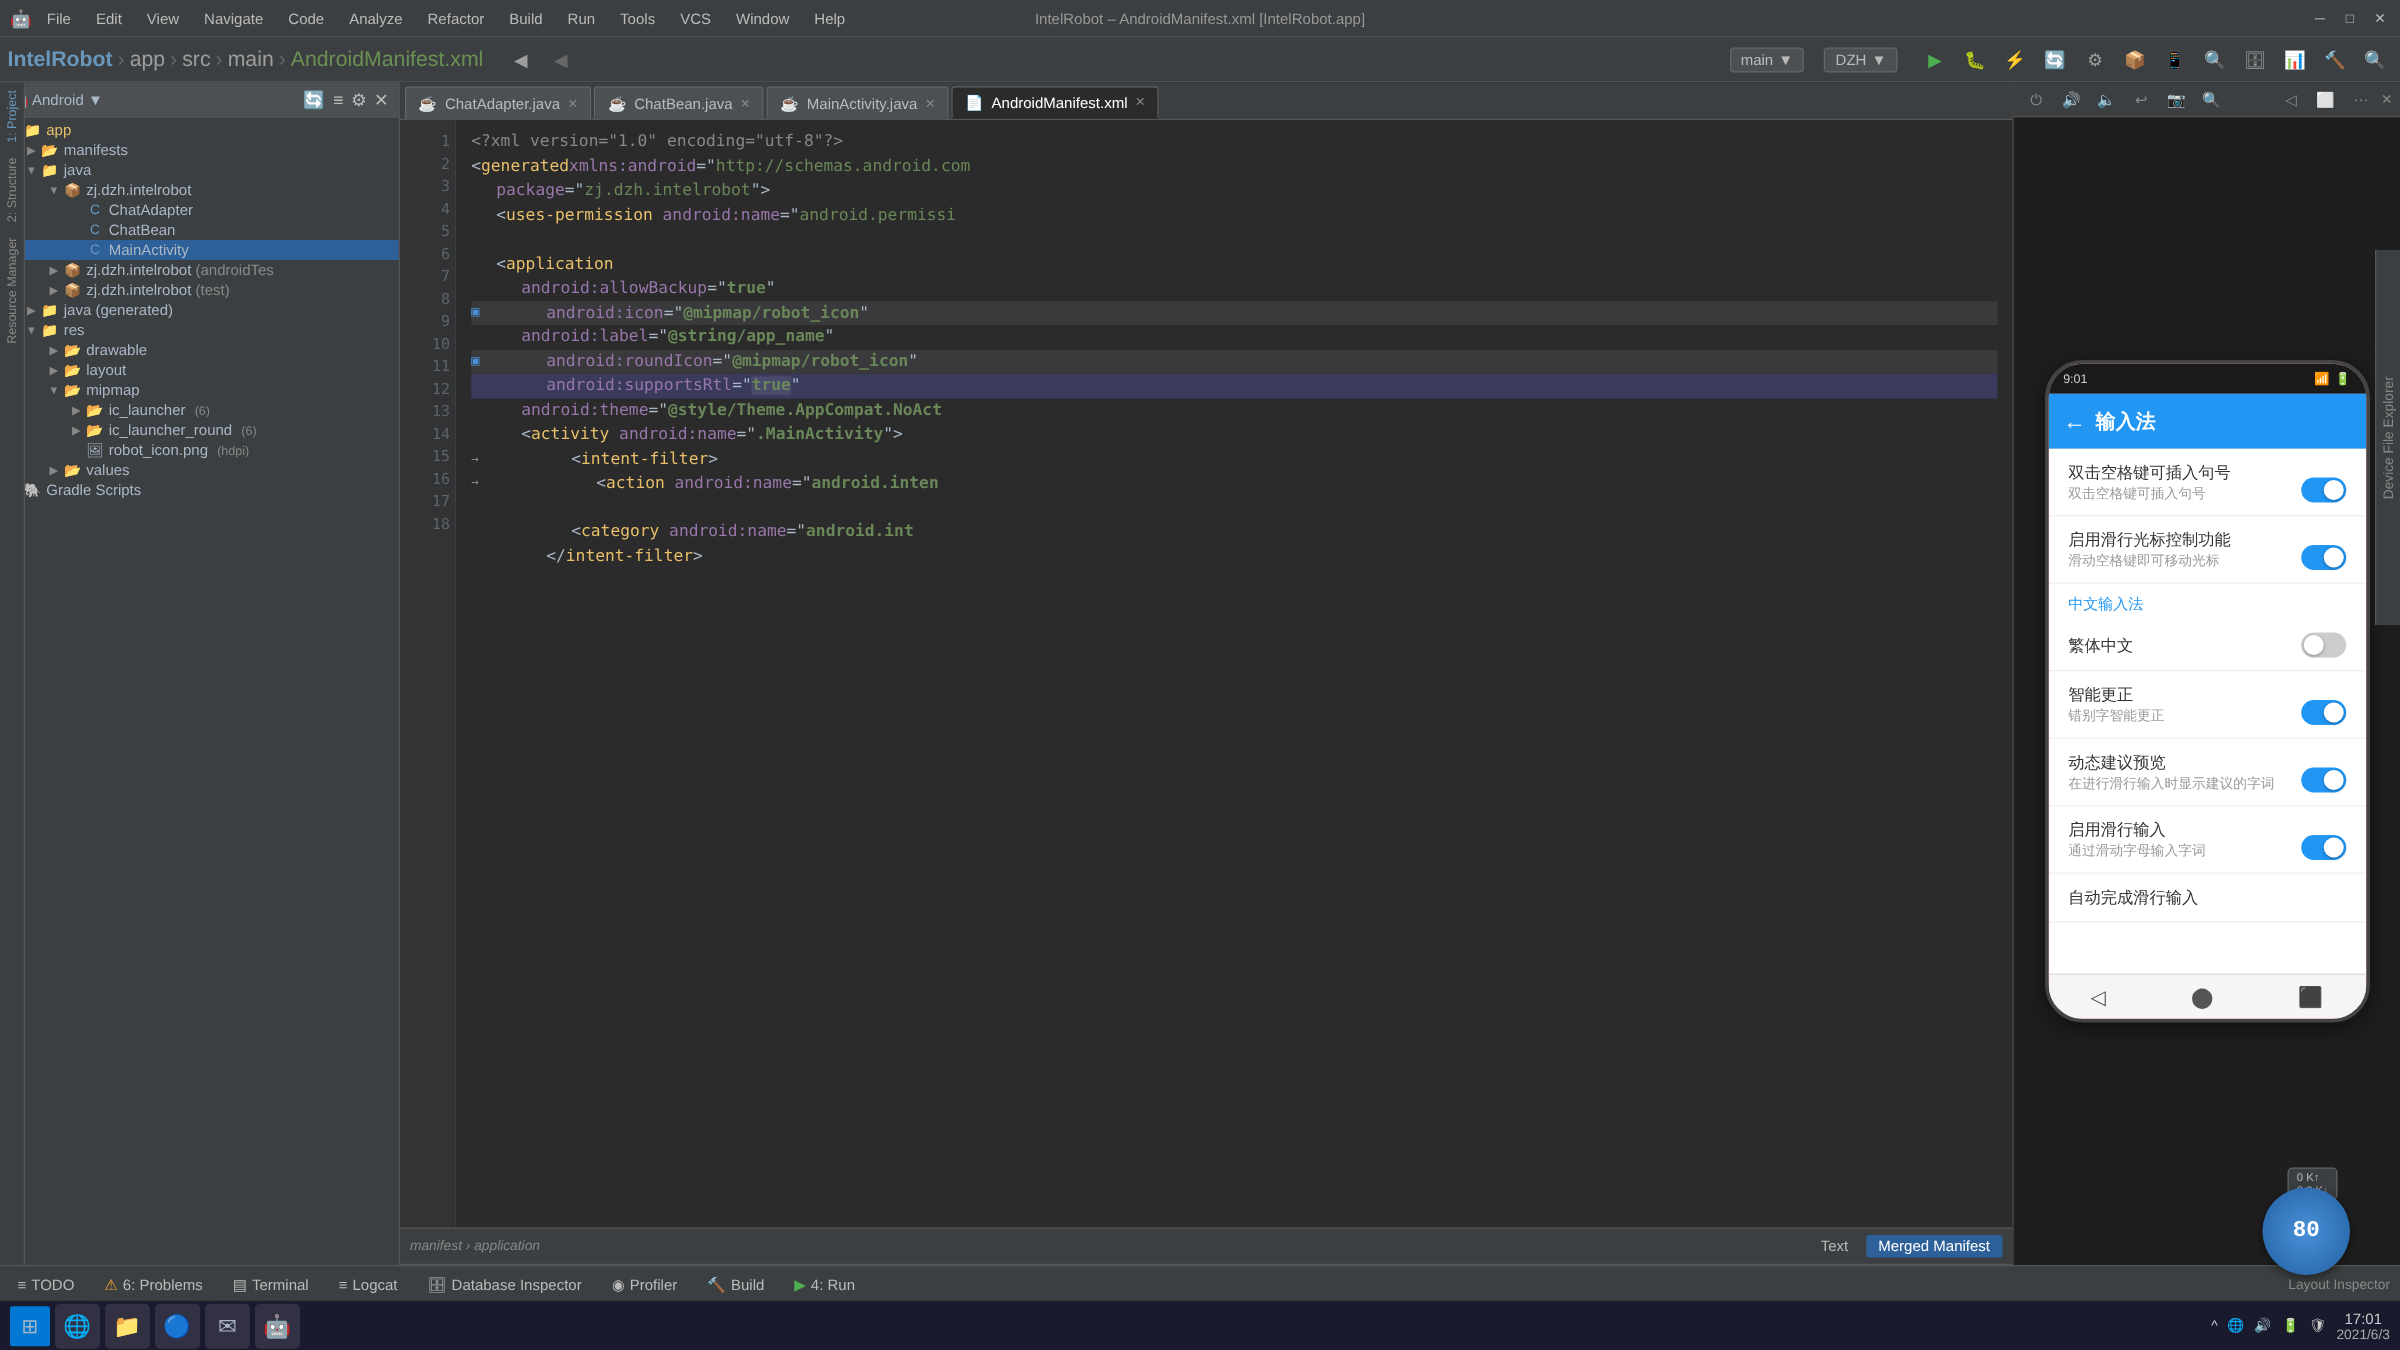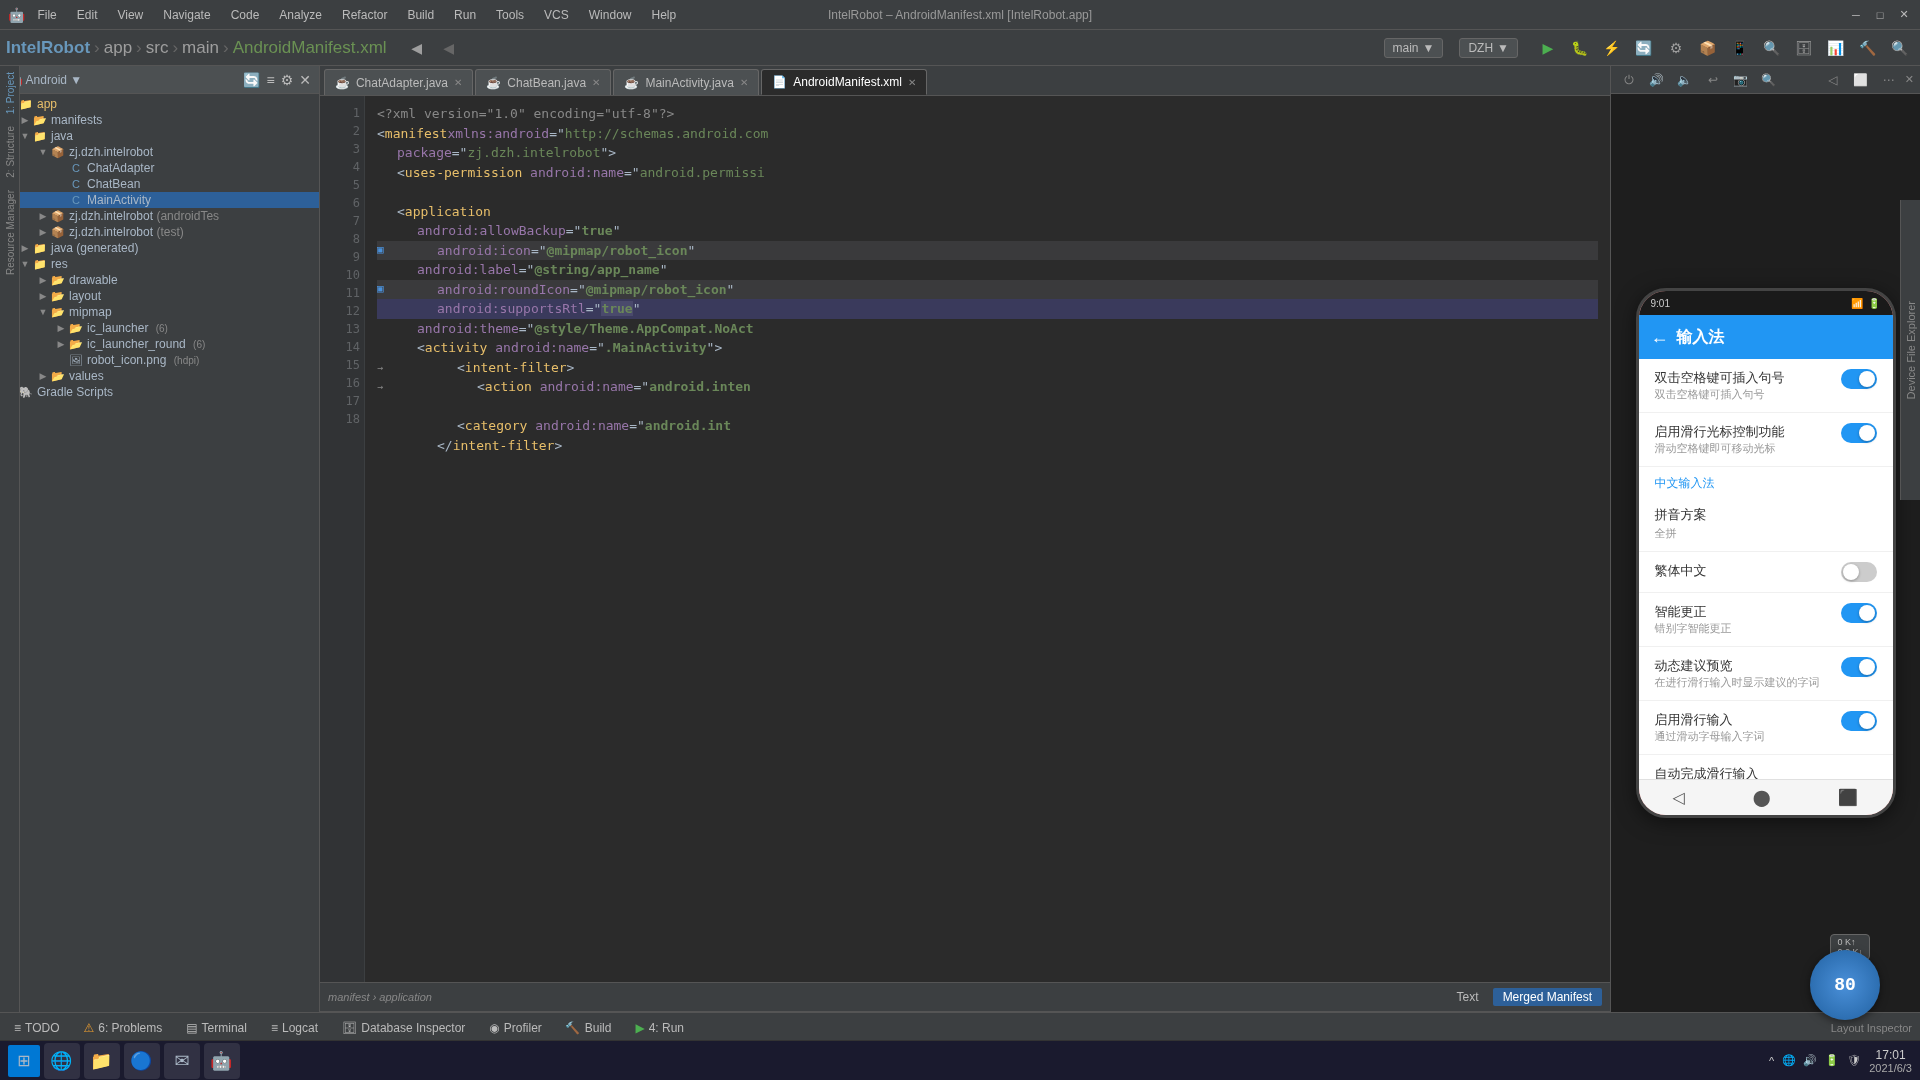--- a/index.html
+++ b/index.html
@@ -341,21 +341,21 @@
     }
     .phone-setting-item {
       padding: 10px 16px;
       border-bottom: 1px solid #f0f0f0;
       display: flex;
       flex-direction: column;
       gap: 2px;
     }
     .phone-setting-row {
       display: flex;
-      align-items: flex-start;
+      align-items: flex-end;
       justify-content: space-between;
     }
     .phone-setting-title { font-size: 13px; color: #333; font-weight: 500; }
     .phone-setting-sub { font-size: 11px; color: #999; }
     .phone-section-header {
       padding: 8px 16px 4px;
       font-size: 12px;
       color: #2196F3;
       font-weight: 500;
     }
@@ -736,21 +736,21 @@
           <div>12</div>
           <div>13</div>
           <div>14</div>
           <div>15</div>
         <div>16</div>
           <div>17</div>
           <div>18</div>
       </div>
       <div class="code-content">
         <div class="code-line"><span style="color:#888;">&lt;?xml version="1.0" encoding="utf-8"?&gt;</span></div>
-        <div class="code-line"><span class="punct">&lt;</span><span class="tag">manifest</span> <span class="attr">xmlns:android</span><span class="punct">="</span><span class="val">http://schemas.android.com</span></div>
+        <div class="code-line"><span class="punct">&lt;</span><span class="tag">generated</span> <span class="attr">xmlns:android</span><span class="punct">="</span><span class="val">http://schemas.android.com</span></div>
         <div class="code-line"><span style="padding-left:20px;"><span class="attr">package</span><span class="punct">="</span><span class="val">zj.dzh.intelrobot</span><span class="punct">"&gt;</span></span></div>
         <div class="code-line"><span style="padding-left:20px;"><span class="punct">&lt;</span><span class="tag">uses-permission</span> <span class="attr">android:name</span><span class="punct">="</span><span class="val">android.permissi</span></span></div>
         <div class="code-line">&nbsp;</div>
         <div class="code-line"><span style="padding-left:20px;"><span class="punct">&lt;</span><span class="tag">application</span></span></div>
         <div class="code-line"><span style="padding-left:40px;"><span class="attr">android:allowBackup</span><span class="punct">="</span><span class="str">true</span><span class="punct">"</span></span></div>
         <div class="code-line highlight-line">
           <span style="width:20px; color:#4a90d9; font-size:11px;">▣</span>
           <span style="padding-left:40px;"><span class="attr">android:icon</span><span class="punct">="</span><span class="str">@mipmap/robot_icon</span><span class="punct">"</span></span>
         </div>
         <div class="code-line"><span style="padding-left:40px;"><span class="attr">android:label</span><span class="punct">="</span><span class="str">@string/app_name</span><span class="punct">"</span></span></div>
@@ -837,24 +837,20 @@
                 <div class="phone-setting-sub">滑动空格键即可移动光标</div>
               </div>
               <div class="toggle on">
                   <div class="toggle-dot"></div>
                 </div>
             </div>
           </div>
 
           <div class="phone-section-header">中文输入法</div>
 
-          <div class="phone-setting-item">
-            <div class="phone-setting-title">拼音方案</div>
-            <div class="phone-setting-sub">全拼</div>
-          </div>
 
           <div class="phone-setting-item">
             <div class="phone-setting-row">
               <div>
                 <div class="phone-setting-title">繁体中文</div>
               </div>
               <div class="toggle off">
                   <div class="toggle-dot"></div>
                 </div>
             </div>

